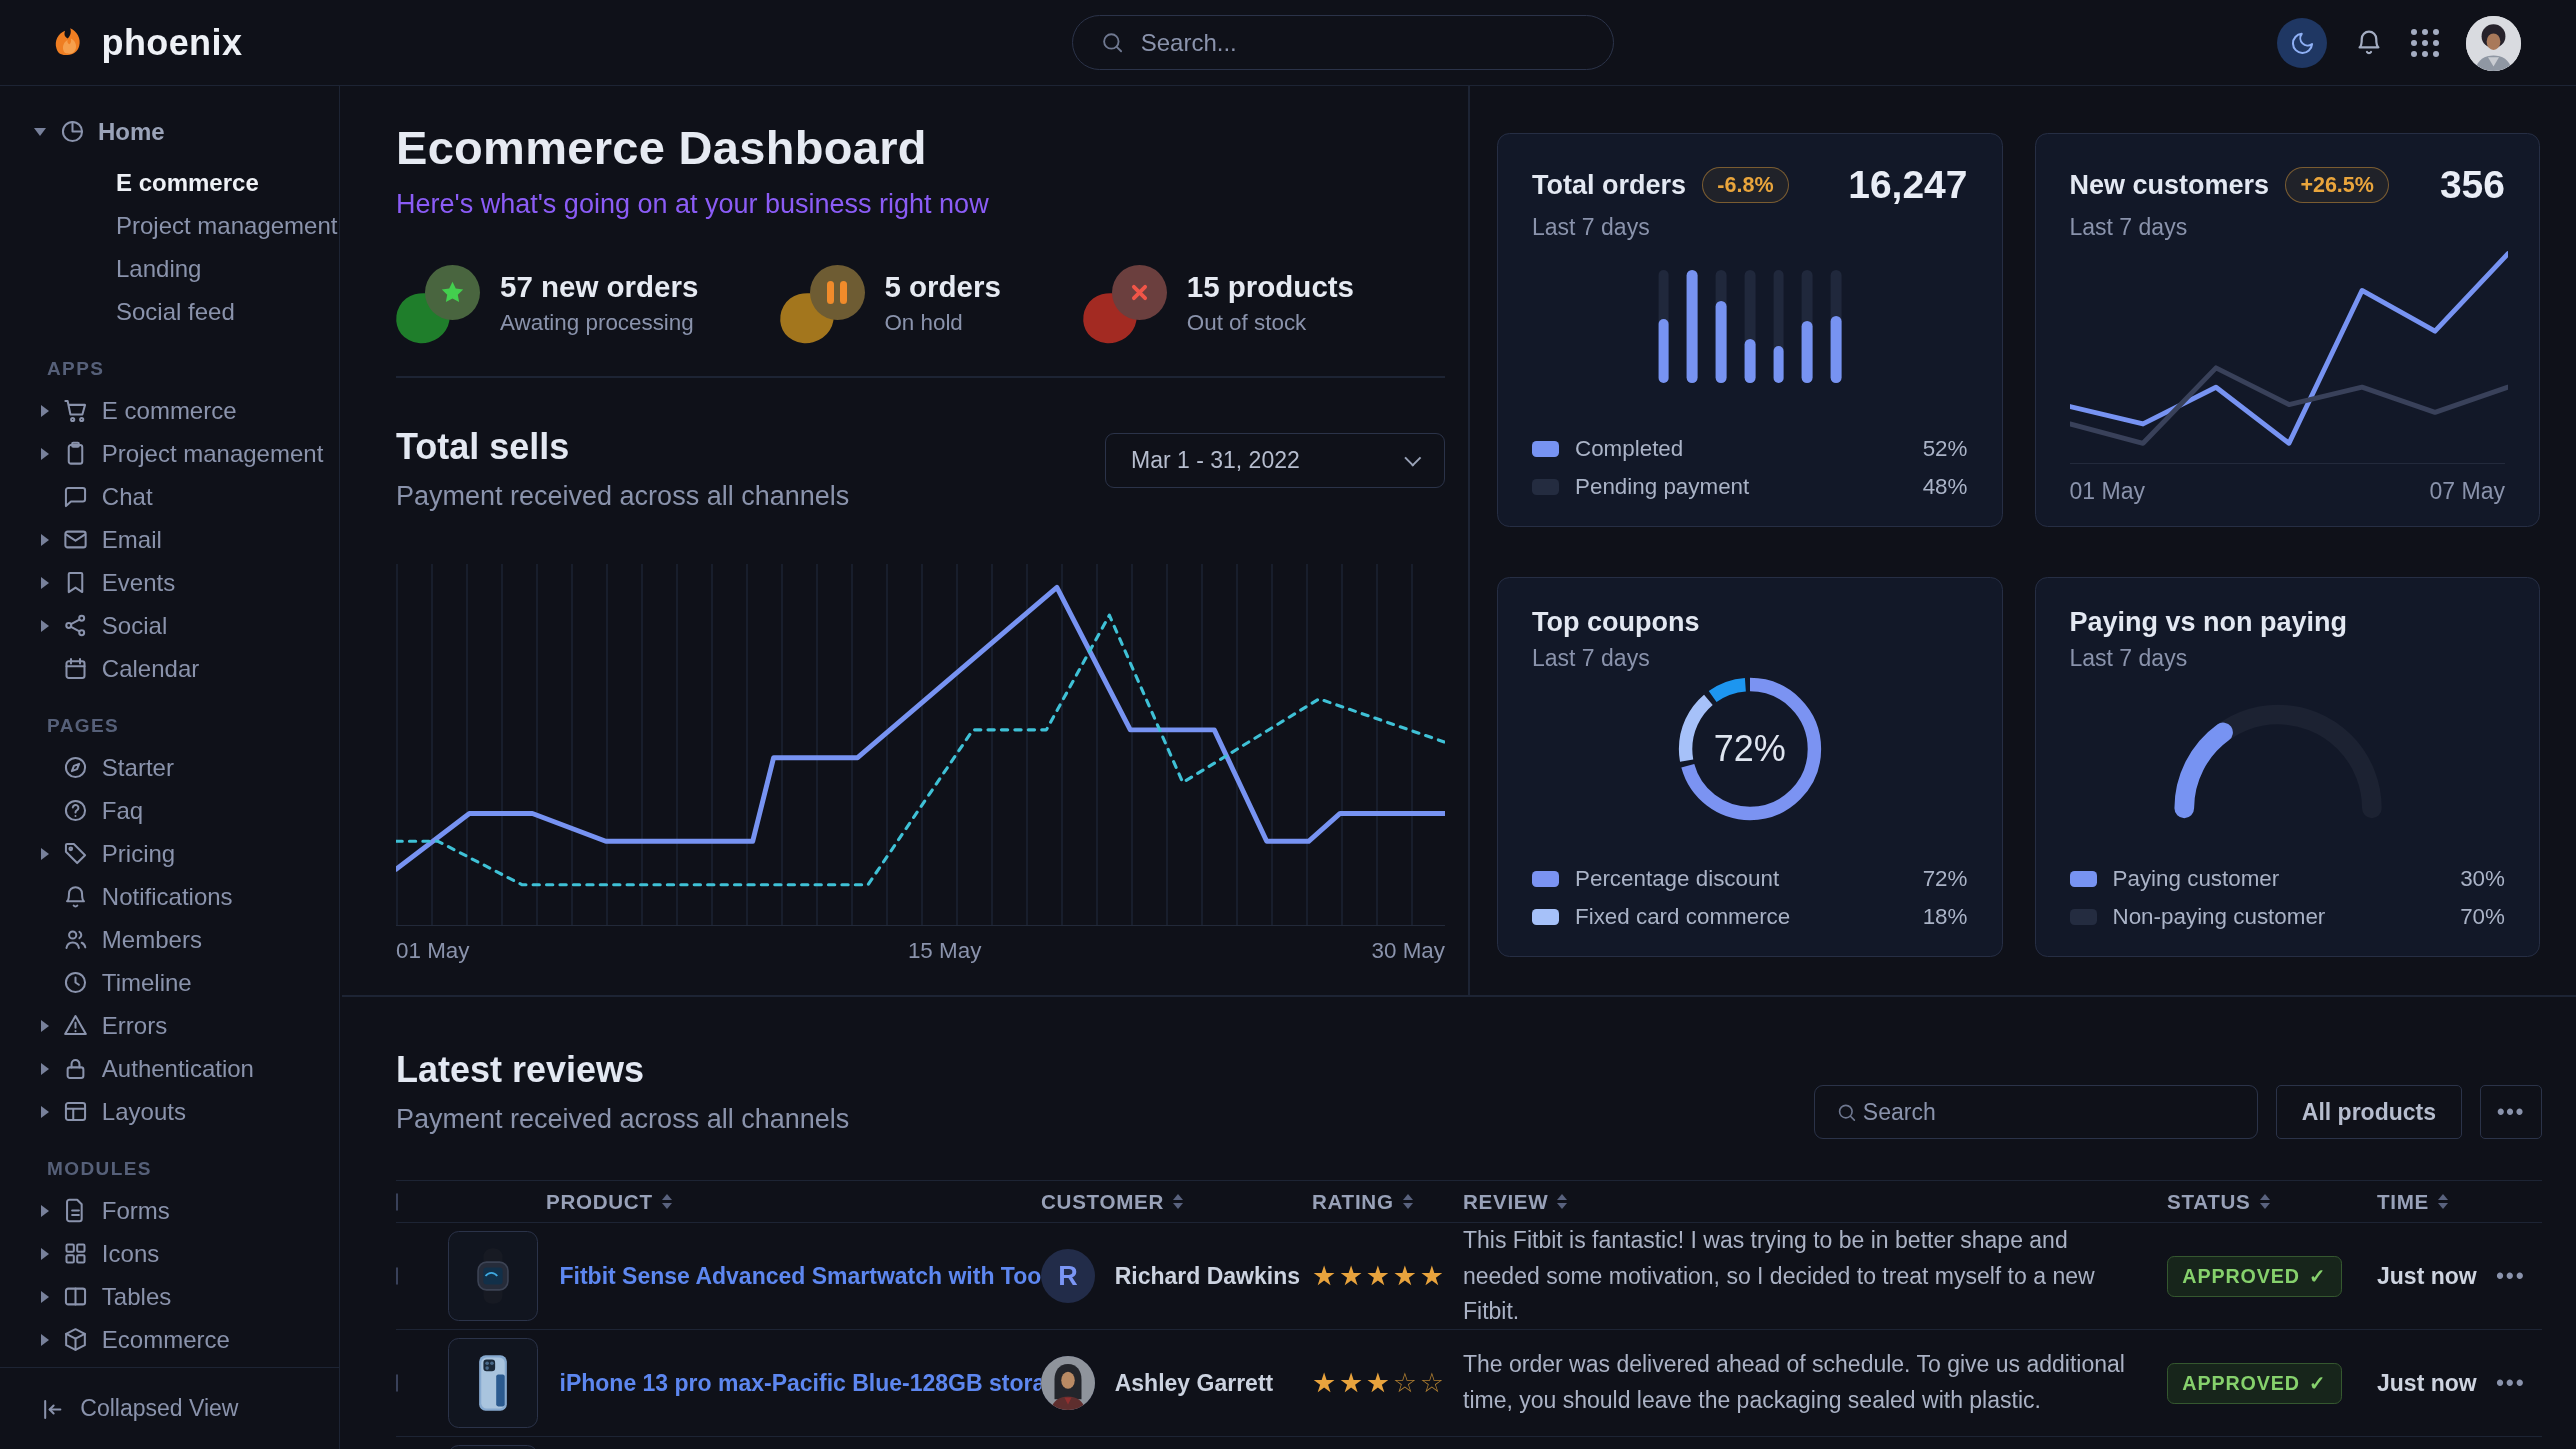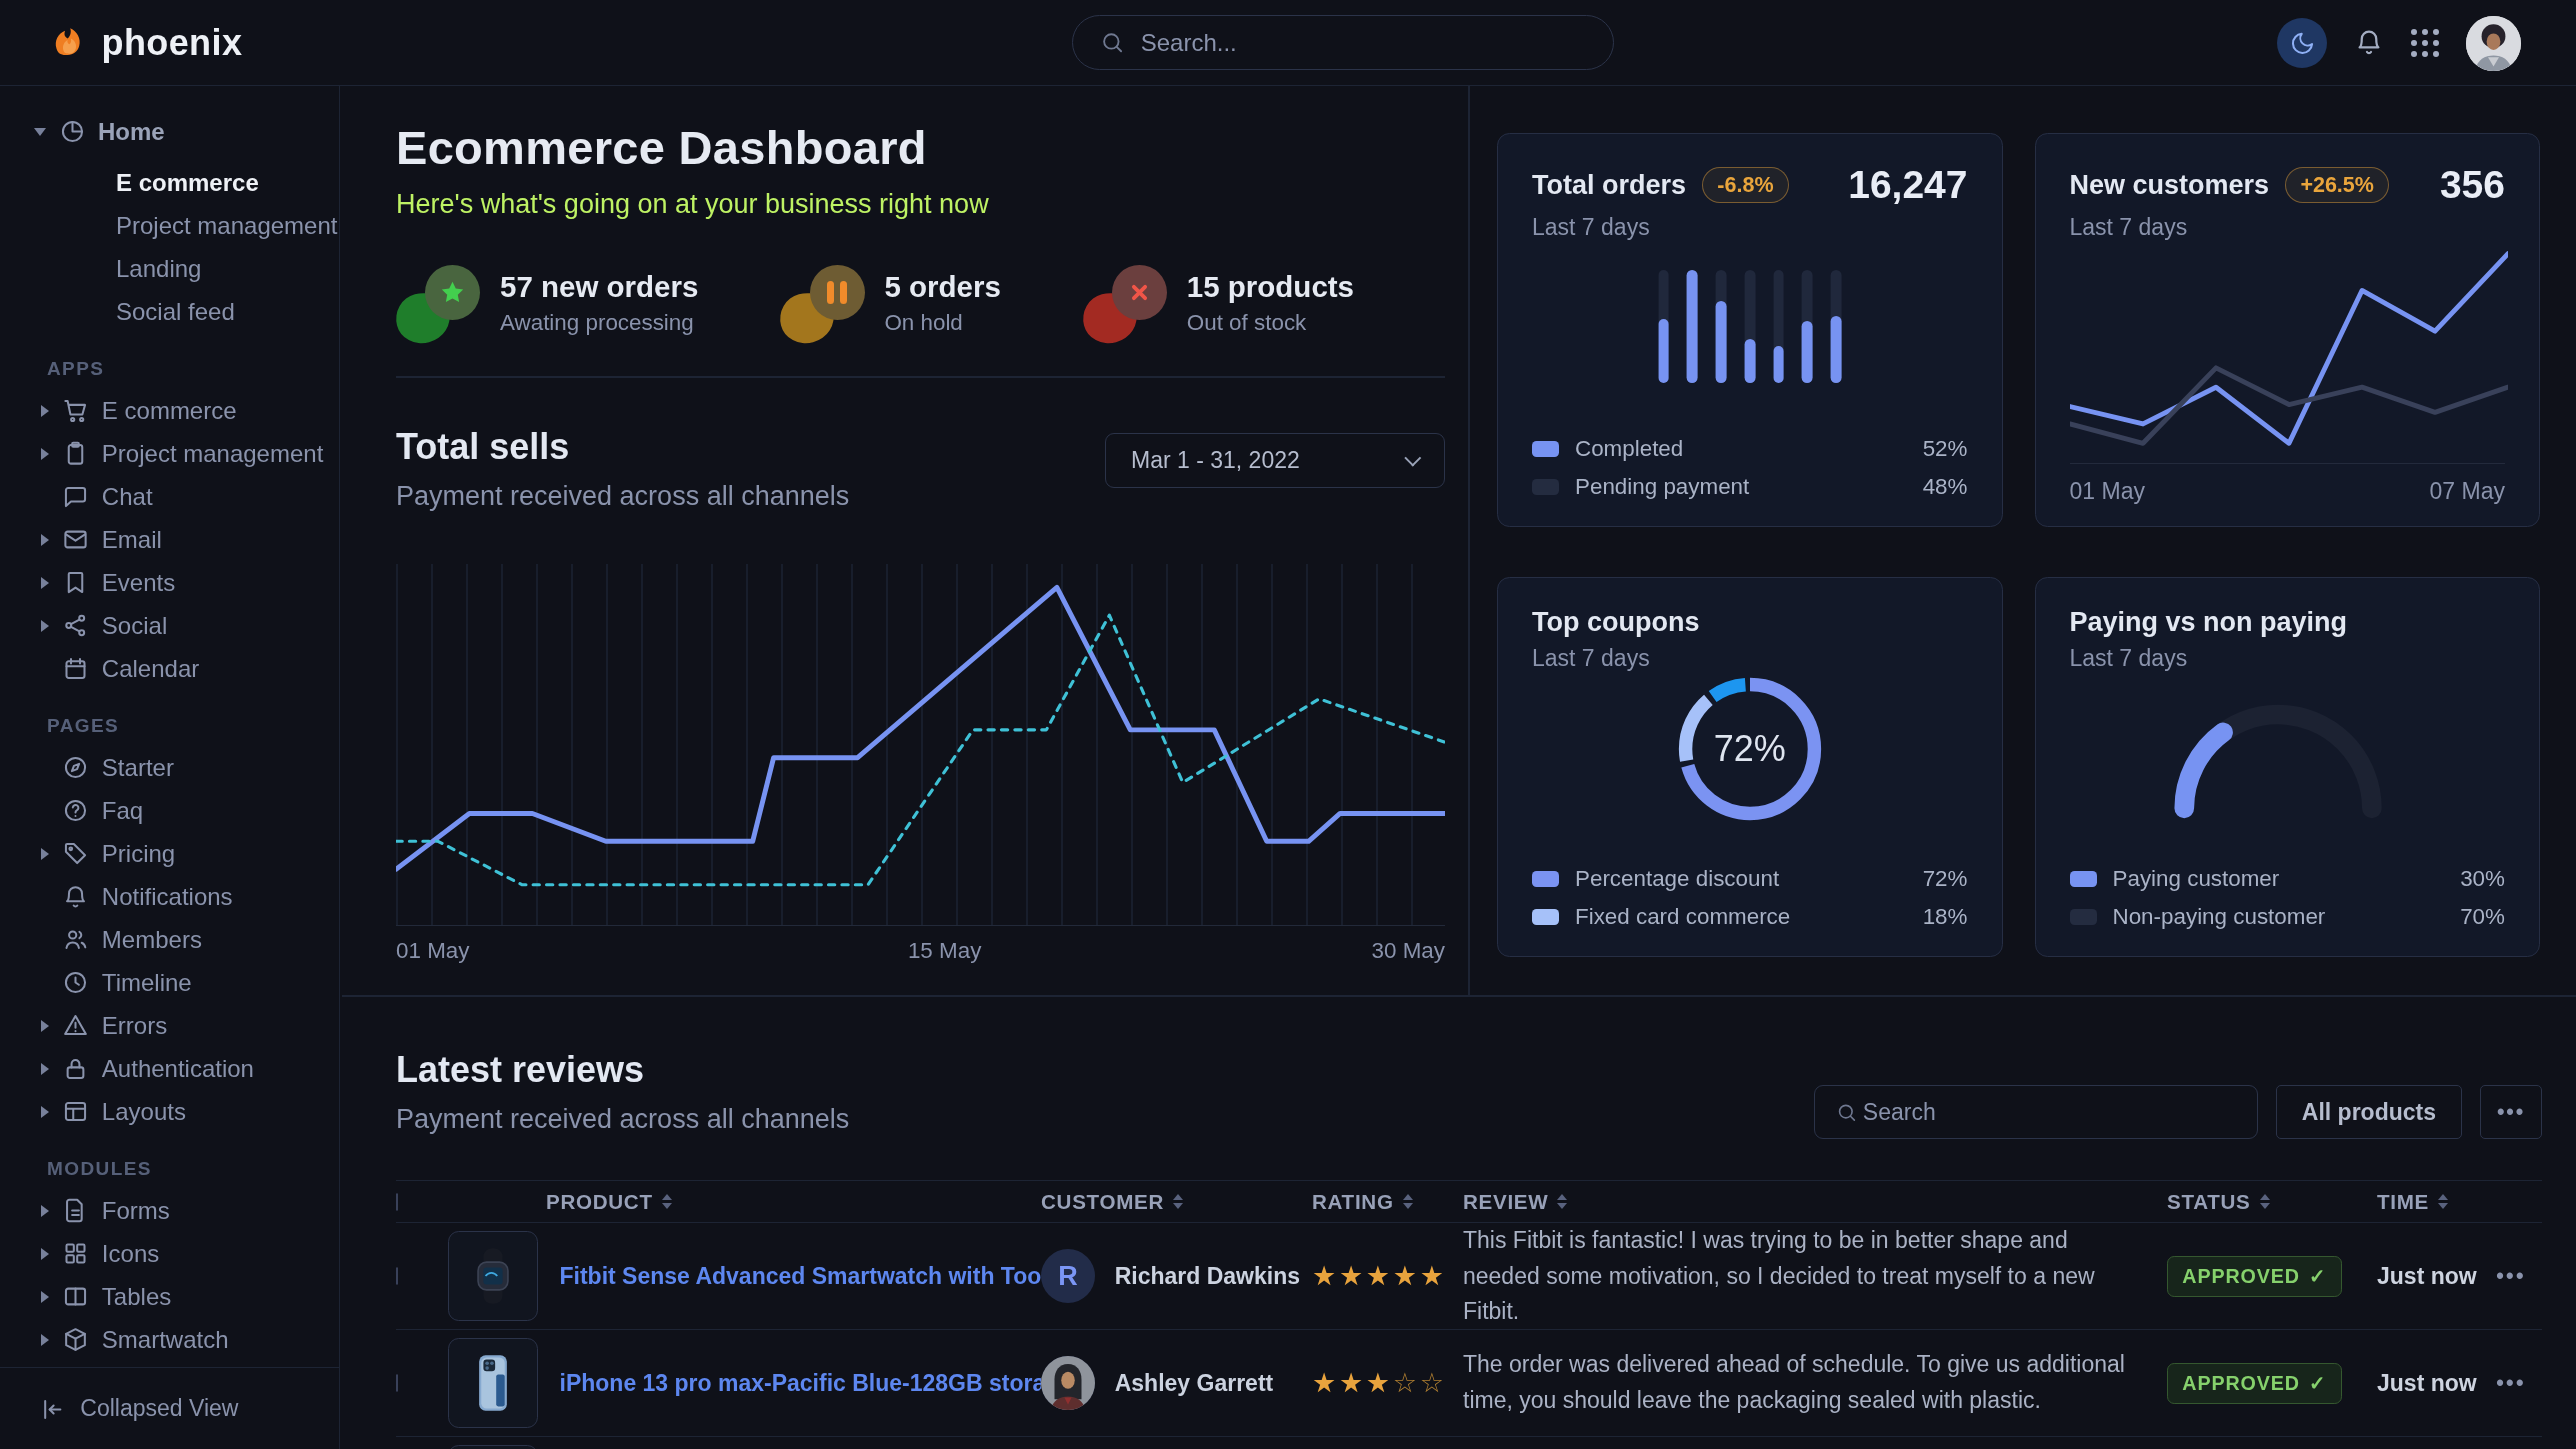--- a/index.html
+++ b/index.html
@@ -41,21 +41,21 @@
   .side-item .slabel{margin-left:1.8px;}
   .side-footer{position:absolute;left:0;right:0;bottom:0;height:82px;border-top:1.8px solid #1d2434;display:flex;align-items:center;gap:14.3px;padding-left:39px;color:#8a93ac;font-size:23px;}
   .side-footer .sicon{width:25px;height:25px;}
 
   
   .main{position:absolute;left:342px;top:86px;right:0;bottom:0;}
   .vdiv{position:absolute;left:1126px;top:0;width:1.8px;height:909px;background:#1d2434;}
   .hdiv{position:absolute;left:0;right:0;top:909px;height:1.8px;background:#1d2434;}
   .page-head{position:absolute;left:54px;top:34px;}
   .page-head h1{font-size:47px;font-weight:700;color:#e6eaf2;letter-spacing:0.3px;}
-  .page-head .sub{margin-top:14.3px;font-size:27px;color:#bef264;}
+  .page-head .sub{margin-top:14.3px;font-size:27px;color:#8b5cf6;}
   .stats{position:absolute;left:54px;top:175px;display:flex;gap:82px;}
   .stat{display:flex;align-items:center;gap:18px;}
   .blob{width:86px;height:84px;position:relative;flex:0 0 86px;}
   .blob-back{position:absolute;left:0;bottom:1.8px;width:54px;height:50px;border-radius:46% 54% 50% 50% / 52% 48% 52% 48%;transform:rotate(-14deg);}
   .blob-circle{position:absolute;right:1.8px;top:3.6px;width:55px;height:55px;border-radius:50%;display:flex;align-items:center;justify-content:center;}
   .blob-circle svg{width:27px;height:27px;}
   .stat-num{font-size:29.5px;font-weight:700;color:#e6eaf2;}
   .stat-sub{margin-top:5.4px;font-size:22.4px;color:#8a93ac;}
   .stat.green .blob-back{background:#1f7e2b;} .stat.green .blob-circle{background:#49653f;}
   .stat.orange .blob-back{background:#a3761d;} .stat.orange .blob-circle{background:#6e5c33;}
@@ -406,21 +406,21 @@
     </div>
   <div class="side-item">
       <span class="caret r"></span>
       <span class="sicon">
         <svg class="icon-stroke" viewBox="0 0 24 24">
           <path d="M12 2.8 20.3 7v10L12 21.2 3.7 17V7z"></path>
           <path d="M3.7 7 12 11.3 20.3 7"></path>
           <path d="M12 11.3v9.9"></path>
         </svg>
       </span>
-      <span class="slabel">Smartwatch</span>
+      <span class="slabel">Ecommerce</span>
     </div>
 
   <div class="side-footer">
     <span class="sicon">
         <svg class="icon-stroke" viewBox="0 0 24 24">
           <path d="M5.5 4.5v15"></path>
           <path d="M19 12H9.5"></path>
           <path d="m13 8.5-3.5 3.5 3.5 3.5"></path>
         </svg>
       </span>

